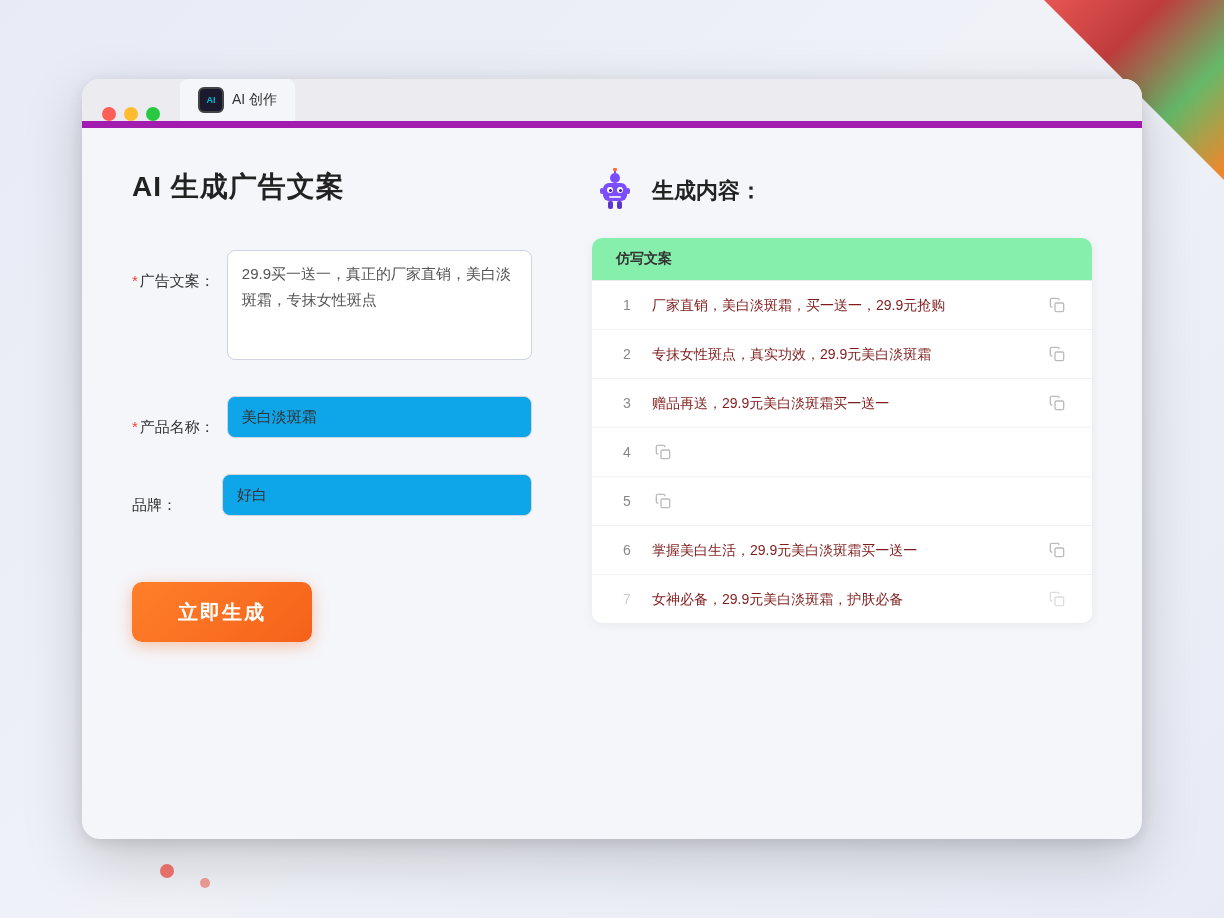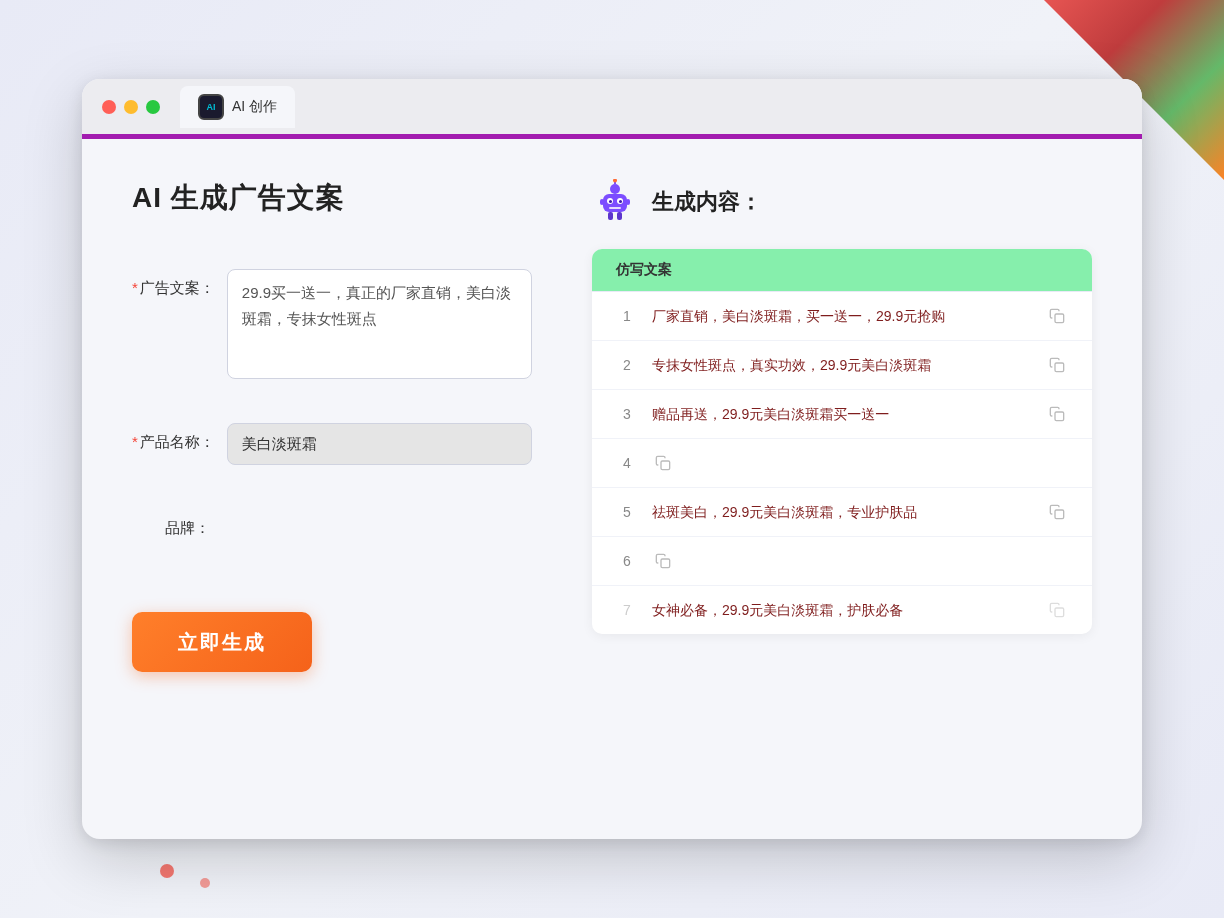--- a/index.html
+++ b/index.html
@@ -53,26 +53,26 @@
       height: 760px;
       background: #f5f6fa;
       border-radius: 18px;
       box-shadow: 0 20px 60px rgba(0,0,0,0.18), 0 4px 16px rgba(0,0,0,0.10);
       overflow: hidden;
       position: relative;
     }
 
     
     .title-bar {
-      height: 60px;
+      height: 49px;
       background: #ececf0;
       display: flex;
-      align-items: center;
+      align-items: flex-end;
       padding: 0 20px;
-      border-bottom: 5px solid #a21caf;
+      border-bottom: 7px solid #a21caf;
     }
     .traffic-lights {
       display: flex;
       gap: 8px;
       margin-right: 20px;
     }
     .traffic-light {
       width: 14px;
       height: 14px;
       border-radius: 50%;
@@ -120,44 +120,43 @@
       height: calc(100% - 52px);
       padding: 40px 50px;
       gap: 60px;
     }
 
     
     .left-panel {
       flex: 0 0 400px;
       display: flex;
       flex-direction: column;
-      gap: 16px;
+      gap: 8px;
     }
 
     .page-title {
       font-size: 28px;
       font-weight: 700;
       color: #222;
       margin-bottom: 36px;
       letter-spacing: 1px;
     }
 
     .form-group {
       display: flex;
       align-items: flex-start;
       margin-bottom: 28px;
     }
 
     .form-label {
       font-size: 15px;
       color: #333;
       white-space: nowrap;
-      margin-top: 10px;
+      margin-top: 22px;
       min-width: 90px;
-      text-align: right;
       padding-right: 12px;
     }
 
     .required-star {
       color: #f44336;
       margin-right: 2px;
     }
 
     .form-textarea {
       flex: 1;
@@ -174,21 +173,21 @@
       outline: none;
     }
 
     .form-input {
       flex: 1;
       border: 1.5px solid #d0d3e0;
       border-radius: 8px;
       padding: 10px 14px;
       font-size: 15px;
       color: #333;
-      background: #e5e5e5;
+      background: #0ea5e9;
       font-family: inherit;
       outline: none;
       height: 42px;
     }
 
     .generate-btn {
       margin-top: 30px;
       width: 180px;
       height: 60px;
       background: linear-gradient(135deg, #ff7f2a, #f5621a);
@@ -329,20 +328,21 @@
 
       <div class="form-group">
         <label class="form-label">
           <span class="required-star">*</span><span>产品名称：</span>
         </label>
         <input class="form-input" type="text" value="美白淡斑霜" style="">
       </div>
 
       <div class="form-group">
         <label class="form-label">品牌：</label>
+        <input class="form-input" type="text" value="好白" style="">
       </div>
 
       <button class="generate-btn">立即生成</button>
     </div>
 
     <div class="right-panel">
 
       <div class="right-header">
 
         <div class="robot-icon">
@@ -412,31 +412,31 @@
           <div class="copy-icon">
             <svg viewBox="0 0 24 24" fill="none" stroke="currentColor" stroke-width="2">
                 <rect x="9" y="9" width="13" height="13" rx="2"></rect>
                 <path d="M5 15H4a2 2 0 01-2-2V4a2 2 0 012-2h9a2 2 0 012 2v1"></path>
               </svg>
           </div>
         </div>
 
         <div class="table-row">
           <span class="row-num">5</span>
-          <span class="row-text">祛斑美白，29.9元美白淡斑霜，专业护肤品</span>
           <div class="copy-icon">
             <svg viewBox="0 0 24 24" fill="none" stroke="currentColor" stroke-width="2">
                 <rect x="9" y="9" width="13" height="13" rx="2"></rect>
                 <path d="M5 15H4a2 2 0 01-2-2V4a2 2 0 012-2h9a2 2 0 012 2v1"></path>
               </svg>
           </div>
         </div>
 
         <div class="table-row">
           <span class="row-num">6</span>
+          <span class="row-text">掌握美白生活，29.9元美白淡斑霜买一送一</span>
           <div class="copy-icon">
             <svg viewBox="0 0 24 24" fill="none" stroke="currentColor" stroke-width="2">
                 <rect x="9" y="9" width="13" height="13" rx="2"></rect>
                 <path d="M5 15H4a2 2 0 01-2-2V4a2 2 0 012-2h9a2 2 0 012 2v1"></path>
               </svg>
           </div>
         </div>
 
         <div class="table-row">
           <span class="row-num" style="color:#ccc;">7</span>

